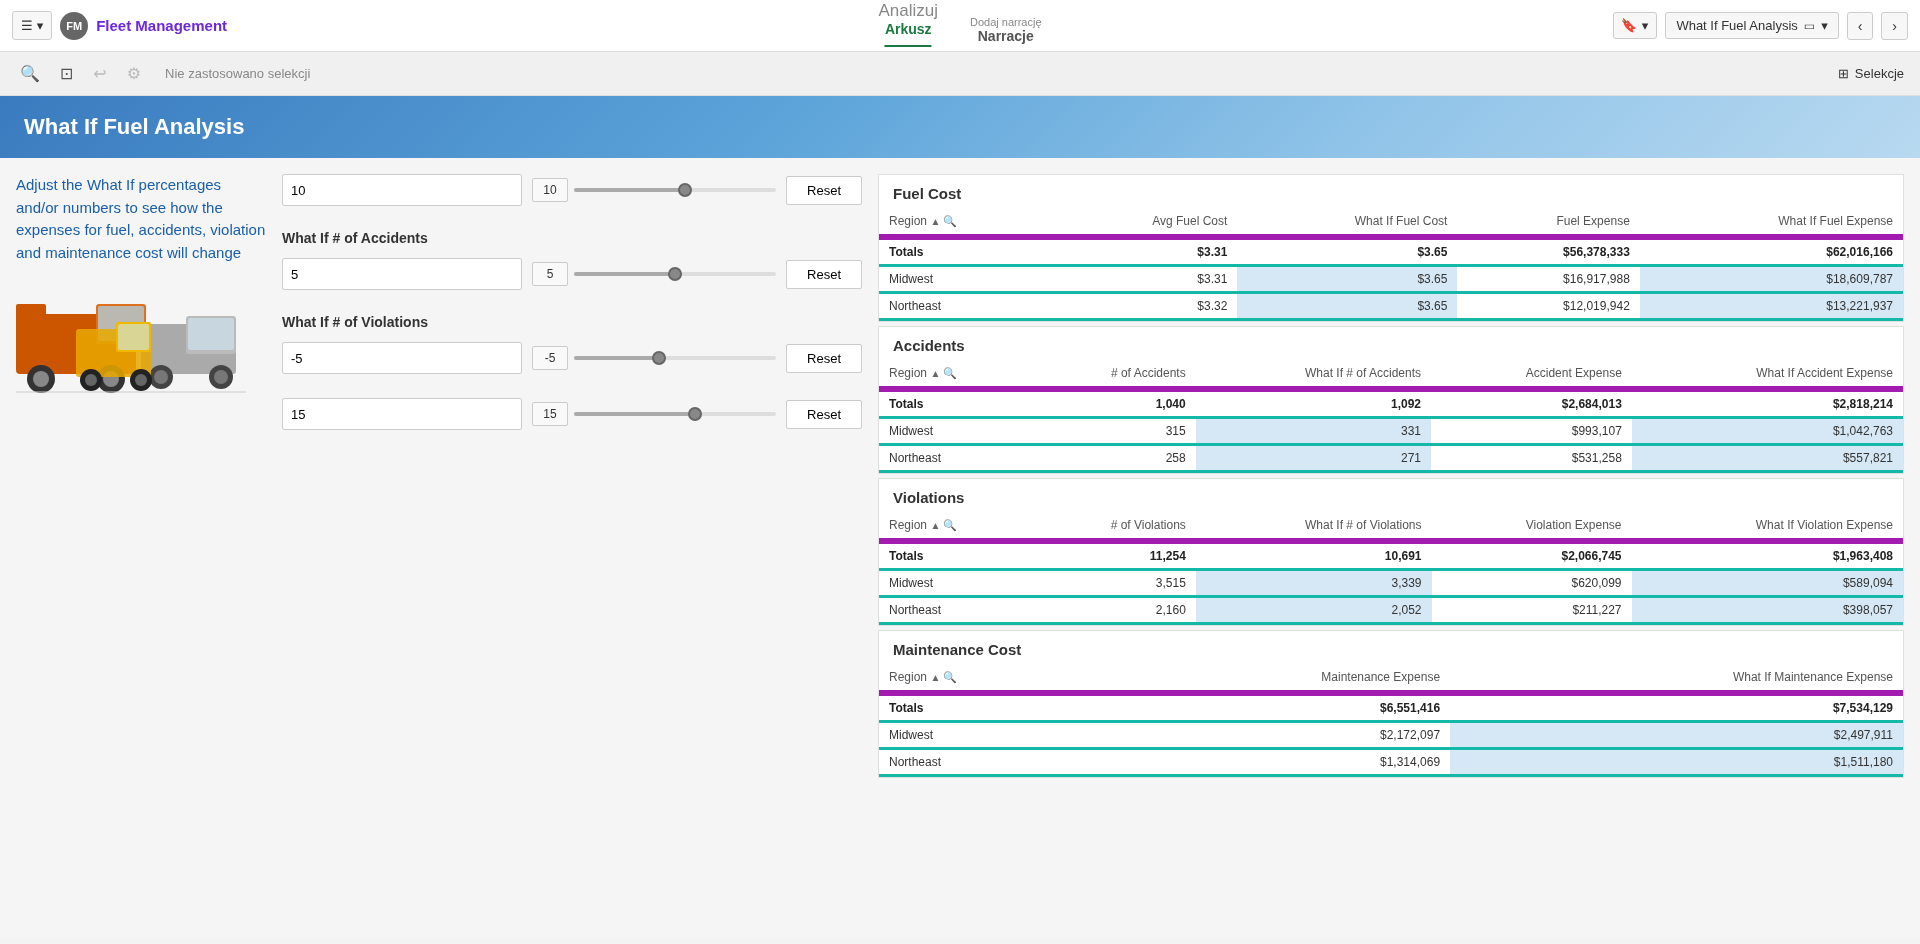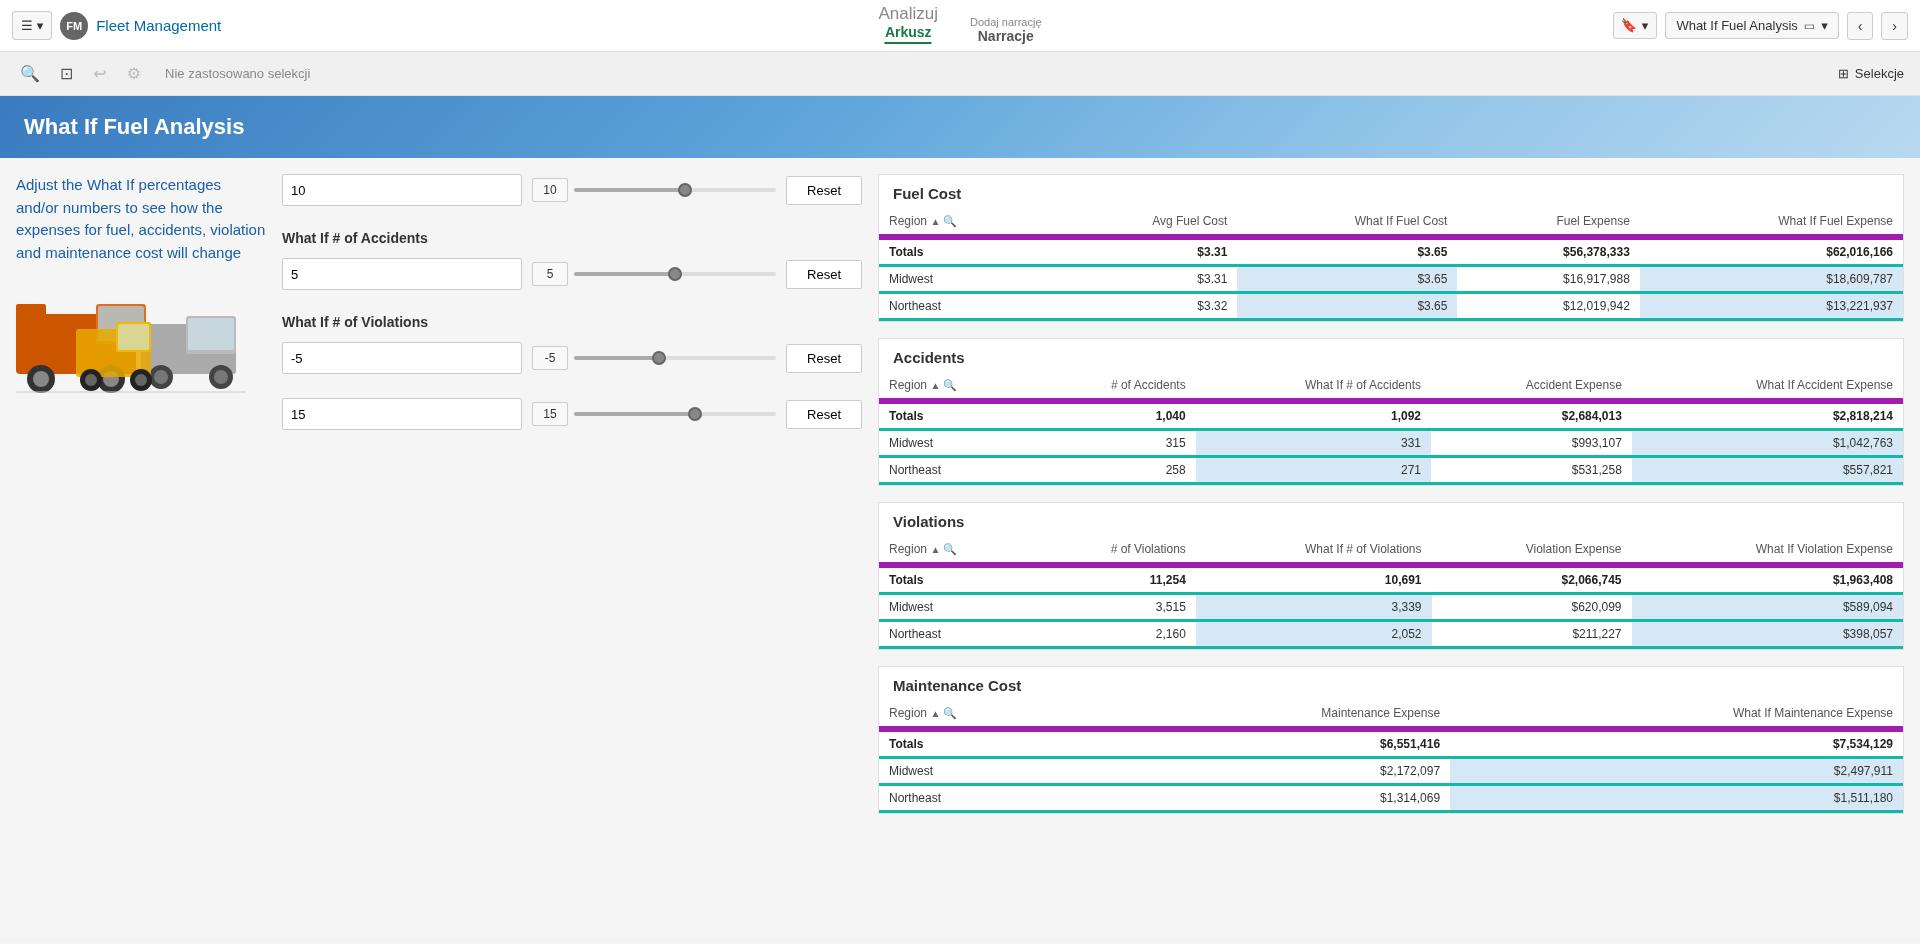--- a/index.html
+++ b/index.html
@@ -5,21 +5,21 @@
     * { box-sizing: border-box; margin: 0; padding: 0; }
     body { font-family: 'Segoe UI', Arial, sans-serif; font-size: 13px; background: #f3f3f3; color: #333; width: 1920px; min-height: 944px; overflow-x: hidden; }
 
     
     .top-nav {
       display: flex; align-items: center; background: #fff; border-bottom: 1px solid #ddd;
       height: 52px; padding: 0 12px; gap: 8px;
     }
     .top-nav .hamburger { display: flex; align-items: center; gap: 4px; border: 1px solid #ccc; border-radius: 3px; padding: 6px 8px; cursor: pointer; background: #f7f7f7; }
     .top-nav .app-icon { width: 28px; height: 28px; border-radius: 50%; background: #666; display: flex; align-items: center; justify-content: center; color: #fff; font-size: 11px; font-weight: bold; text-align: center; }
-    .top-nav .app-title { font-size: 15px; color: #0369a1; font-weight: 400; flex: 1; }
+    .top-nav .app-title { font-size: 15px; color: #6d28d9; font-weight: 700; flex: 1; }
     .top-nav .center-tabs { display: flex; align-items: center; gap: 32px; position: absolute; left: 50%; transform: translateX(-50%); }
     .top-nav .center-tab { display: flex; flex-direction: column; align-items: center; font-size: 12px; color: #555; cursor: pointer; padding-bottom: 4px; position: relative; }
     .top-nav .center-tab .tab-label { font-weight: 600; font-size: 14px; }
     .top-nav .right-controls { display: flex; align-items: center; gap: 8px; margin-left: auto; }
     .top-nav .bookmark-btn { display: flex; align-items: center; border: 1px solid #ccc; border-radius: 3px; padding: 5px 8px; cursor: pointer; background: #f7f7f7; gap: 4px; }
     .top-nav .sheet-title-btn { display: flex; align-items: center; border: 1px solid #ccc; border-radius: 3px; padding: 5px 10px; cursor: pointer; background: #f7f7f7; gap: 6px; font-size: 13px; }
     .top-nav .nav-arrow { border: 1px solid #ccc; border-radius: 3px; padding: 5px 10px; cursor: pointer; background: #f7f7f7; font-size: 14px; }
 
     
     .toolbar {
@@ -52,21 +52,21 @@
     .control-row { display: flex; align-items: center; gap: 10px; }
     .control-input { width: 240px; height: 32px; border: 1px solid #ccc; border-radius: 2px; padding: 0 8px; font-size: 13px; background: #fff; }
     .slider-value { width: 36px; height: 24px; border: 1px solid #ccc; background: #f9f9f9; display: flex; align-items: center; justify-content: center; font-size: 12px; color: #333; border-radius: 2px; }
     .slider-container { flex: 1; position: relative; height: 20px; display: flex; align-items: center; }
     .slider-track { width: 100%; height: 4px; background: #ddd; border-radius: 2px; position: relative; }
     .slider-fill { height: 4px; background: #aaa; border-radius: 2px; }
     .slider-thumb { width: 14px; height: 14px; background: #888; border-radius: 50%; position: absolute; top: 50%; transform: translateY(-50%); cursor: pointer; border: 2px solid #666; }
     .reset-btn { border: 1px solid #ccc; background: #fff; padding: 6px 20px; cursor: pointer; font-size: 13px; border-radius: 2px; white-space: nowrap; }
 
     
-    .right-panel { flex: 1; display: flex; flex-direction: column; gap: 16px; }
+    .right-panel { flex: 1; display: flex; flex-direction: column; gap: 4px; }
 
     
     .data-table-section { background: #fff; border: 1px solid #e0e0e0; }
     .section-title { font-size: 15px; font-weight: 700; color: #333; padding: 10px 14px 6px; }
     .data-table { width: 100%; border-collapse: collapse; }
     .data-table th { font-size: 12px; color: #555; font-weight: 400; padding: 6px 10px; text-align: right; border-bottom: 6px solid #a21caf; background: #fff; }
     .data-table th.left { text-align: left; }
     .data-table td { padding: 5px 10px; font-size: 12px; text-align: right; border-bottom: 3px solid #14b8a6; }
     .data-table td.left { text-align: left; }
     .data-table tr.totals td { font-weight: 700; color: #222; }
@@ -86,21 +86,21 @@
     <span>▾</span>
   </div>
   <div class="app-icon">
     <span>FM</span>
   </div>
   <span class="app-title">Fleet Management</span>
 
   <div class="center-tabs">
     <div class="center-tab">
       <span style="font-size:17px;color:#888;">Analizuj</span>
-      <span class="tab-label active" style="color:#1a7a3f; border-bottom:2px solid #1a7a3f; padding-bottom:2px;">Arkusz</span>
+      <span class="tab-label active" style="color:#1a7a3f; border-bottom:2px solid #1a7a3f; padding-bottom:8px;">Arkusz</span>
     </div>
     <div class="center-tab">
       <span style="font-size:11px;color:#888;margin-top:12px;">Dodaj narrację</span>
       <span class="tab-label">Narracje</span>
     </div>
   </div>
 
   <div class="right-controls">
     <div class="bookmark-btn">
       <span>🔖</span>

